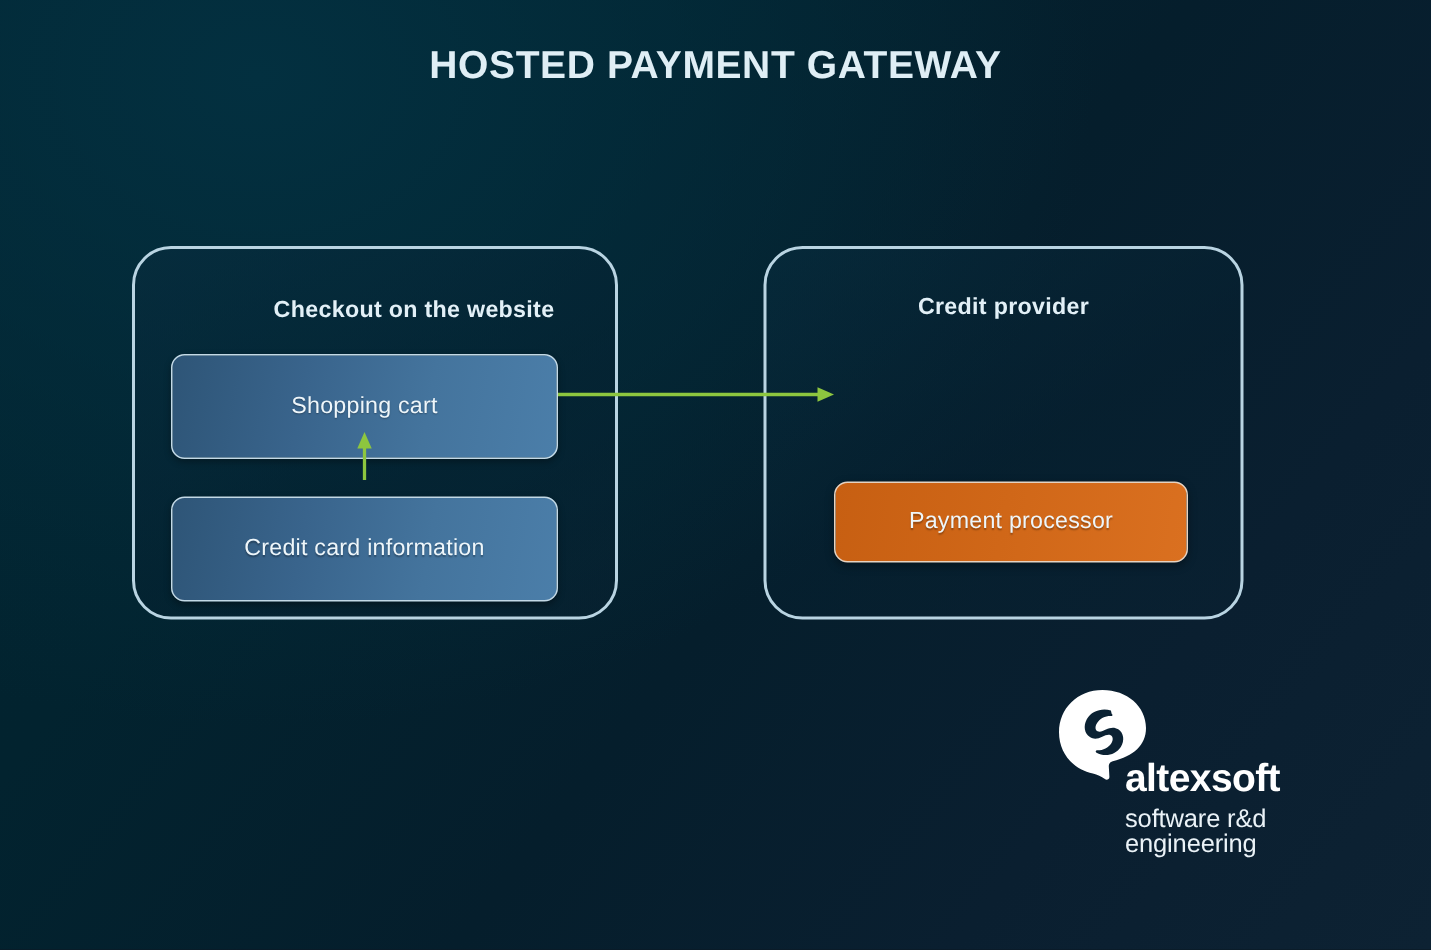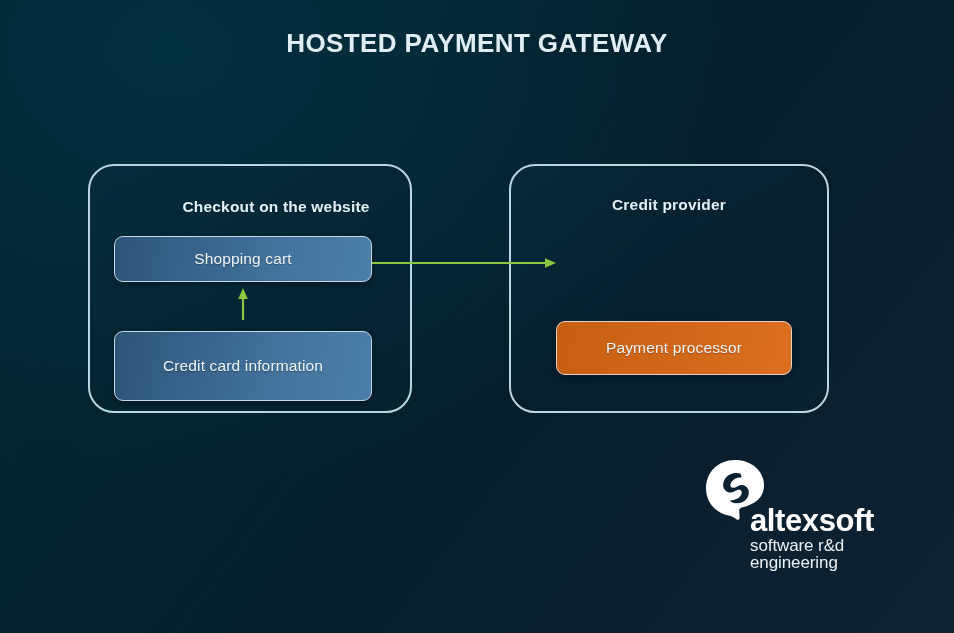--- a/index.html
+++ b/index.html
@@ -81,21 +81,21 @@
     border: 1.6px solid #cfe2ea;
     background: linear-gradient(100deg, #0fa84f 0%, #14b257 45%, #17bd60 100%);
     box-shadow: 0 2px 6px rgba(0,0,0,0.35);
   }
   .node-orange {
     border: 1.6px solid #e6d3c2;
     background: linear-gradient(100deg, #c75f12 0%, #d06718 48%, #da7020 100%);
     box-shadow: 0 2px 6px rgba(0,0,0,0.35);
   }
 
-  #node-shopping-cart { left: 114px; top: 236px; width: 258px; height: 46px; text-align: right; }
+  #node-shopping-cart { left: 114px; top: 236px; width: 258px; height: 70px; text-align: right; }
   #node-credit-card   { left: 114px; top: 331px; width: 258px; height: 70px; }
   #node-payment-gateway   { left: 556px; top: 236px; width: 236px; height: 54px; }
   #node-payment-processor { left: 556px; top: 321px; width: 236px; height: 54px; }
 
   
   #arrows {
     position: absolute;
     left: 0; top: 0;
     width: 954px; height: 633px;
     pointer-events: none;
@@ -115,21 +115,21 @@
     top: 0px;
     width: 62px;
     height: 62px;
   }
   #logo-wordmark {
     position: absolute;
     left: 50px;
     top: 47px;
     width: 136px;
     color: #ffffff;
-    font-size: 31px;
+    font-size: 26px;
     font-weight: 700;
     letter-spacing: -0.4px;
     line-height: 1;
   }
   #logo-tagline {
     position: absolute;
     left: 50px;
     top: 79px;
     width: 136px;
     color: #eaf2f7;

